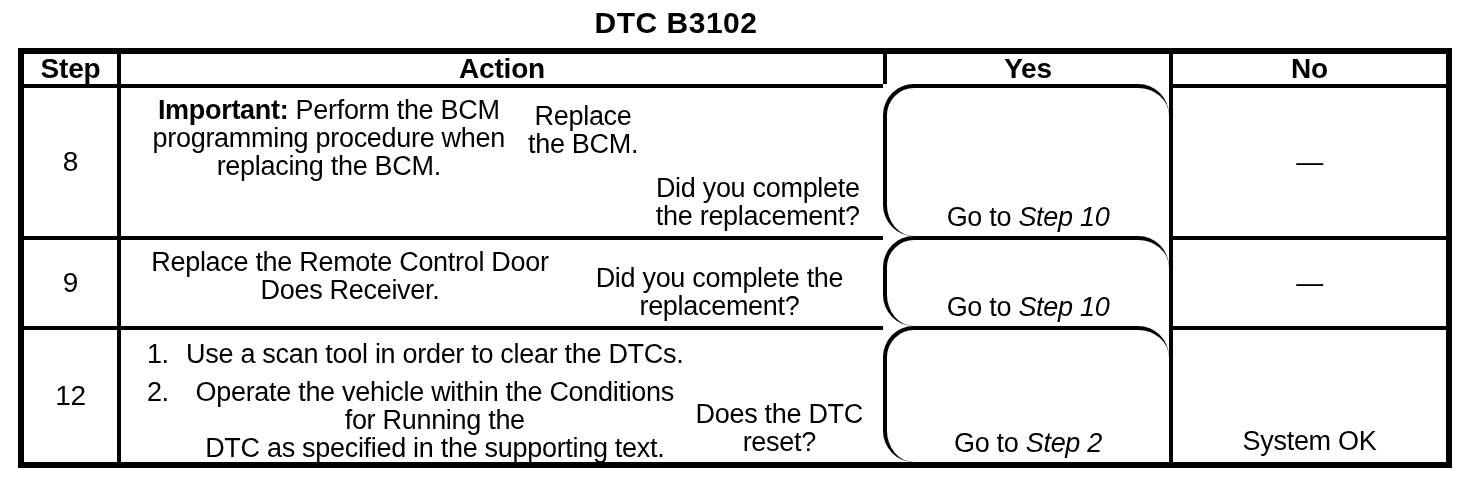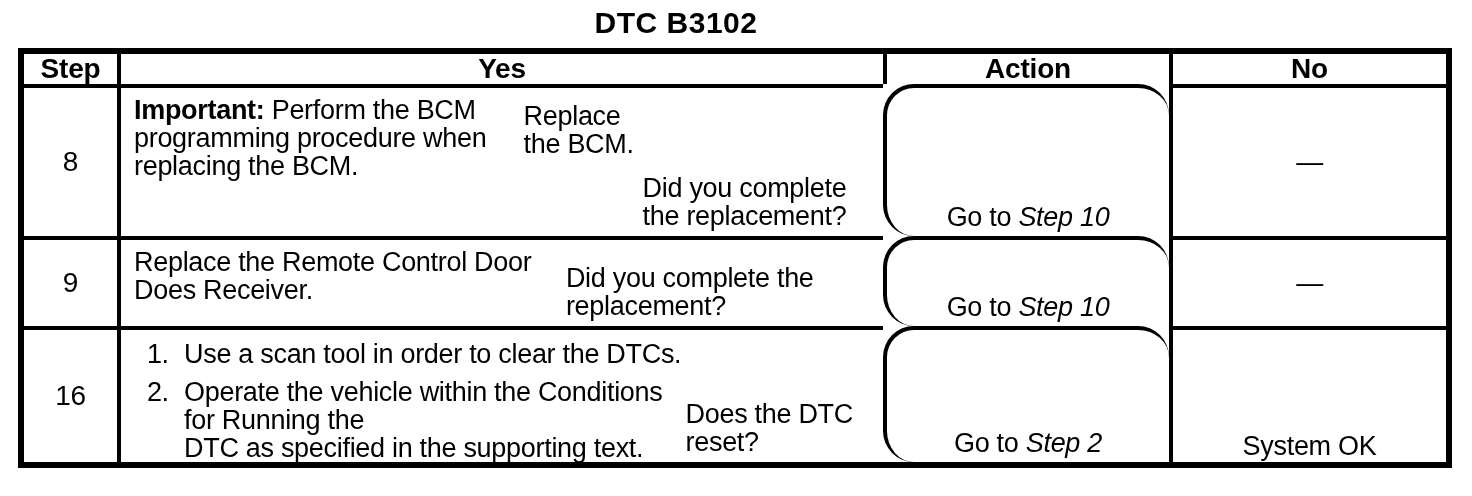--- a/index.html
+++ b/index.html
@@ -37,20 +37,21 @@
     grid-template-columns: 93px 766px 286px 277px;
     grid-template-rows: 30px 152px 90px 136px;
     border: 6px solid #000000;
     background: #ffffff;
   }
   .c {
     box-sizing: border-box;
     border-left: 4px solid #000000;
     border-top: 4px solid #000000;
     overflow: hidden;
+    text-align: center;
   }
   .col1 { border-left: none; }
   .row0 { border-top: none; }
   .hc {
     display: flex;
     align-items: center;
     justify-content: center;
     font-size: 28px;
     font-weight: 700;
     letter-spacing: -0.2px;
@@ -101,38 +102,39 @@
     display: flex;
     align-items: center;
     justify-content: center;
     font-size: 27px;
     letter-spacing: -0.3px;
   }
   .nc-bot {
     display: flex;
     align-items: flex-end;
     justify-content: center;
+    padding-bottom: 5px;
     box-sizing: border-box;
     font-size: 27px;
     letter-spacing: -0.3px;
   }
   strong { font-weight: 700; }
 </style>
 </head>
 <body>
 
 <div class="page">
 
   <div class="doc-title">DTC B3102</div>
 
   <div class="dtc-table">
 
     <div class="c col1 row0 hc">Step</div>
+    <div class="c row0 hc">Action</div>
     <div class="c row0 hc">Yes</div>
-    <div class="c row0 hc">Action</div>
     <div class="c row0 hc">No</div>
 
     <div class="c col1 sc">8</div>
     <div class="c ac">
       <p class="para"><strong>Important:</strong><span> Perform the BCM programming procedure when
 replacing the BCM.</span></p>
       <p class="para body-para">Replace the BCM.</p>
       <p class="para q">Did you complete the replacement?</p>
     </div>
     <div class="c yc">
@@ -147,21 +149,21 @@
       <p class="para">Replace the Remote Control Door Does Receiver.</p>
       <p class="para q">Did you complete the replacement?</p>
     </div>
     <div class="c yc">
       <span class="goto"><span>Go to </span><em>Step 10</em></span>
     </div>
     <div class="c nc-mid">
       <span>—</span>
     </div>
 
-    <div class="c col1 sc">16</div>
+    <div class="c col1 sc">12</div>
     <div class="c ac">
       <ol>
         <li>Use a scan tool in order to clear the DTCs.</li>
         <li>Operate the vehicle within the Conditions for Running the
 DTC as specified in the supporting text.</li>
       </ol>
       <p class="para q">Does the DTC reset?</p>
     </div>
     <div class="c yc">
       <span class="goto"><span>Go to </span><em>Step 2</em></span>

